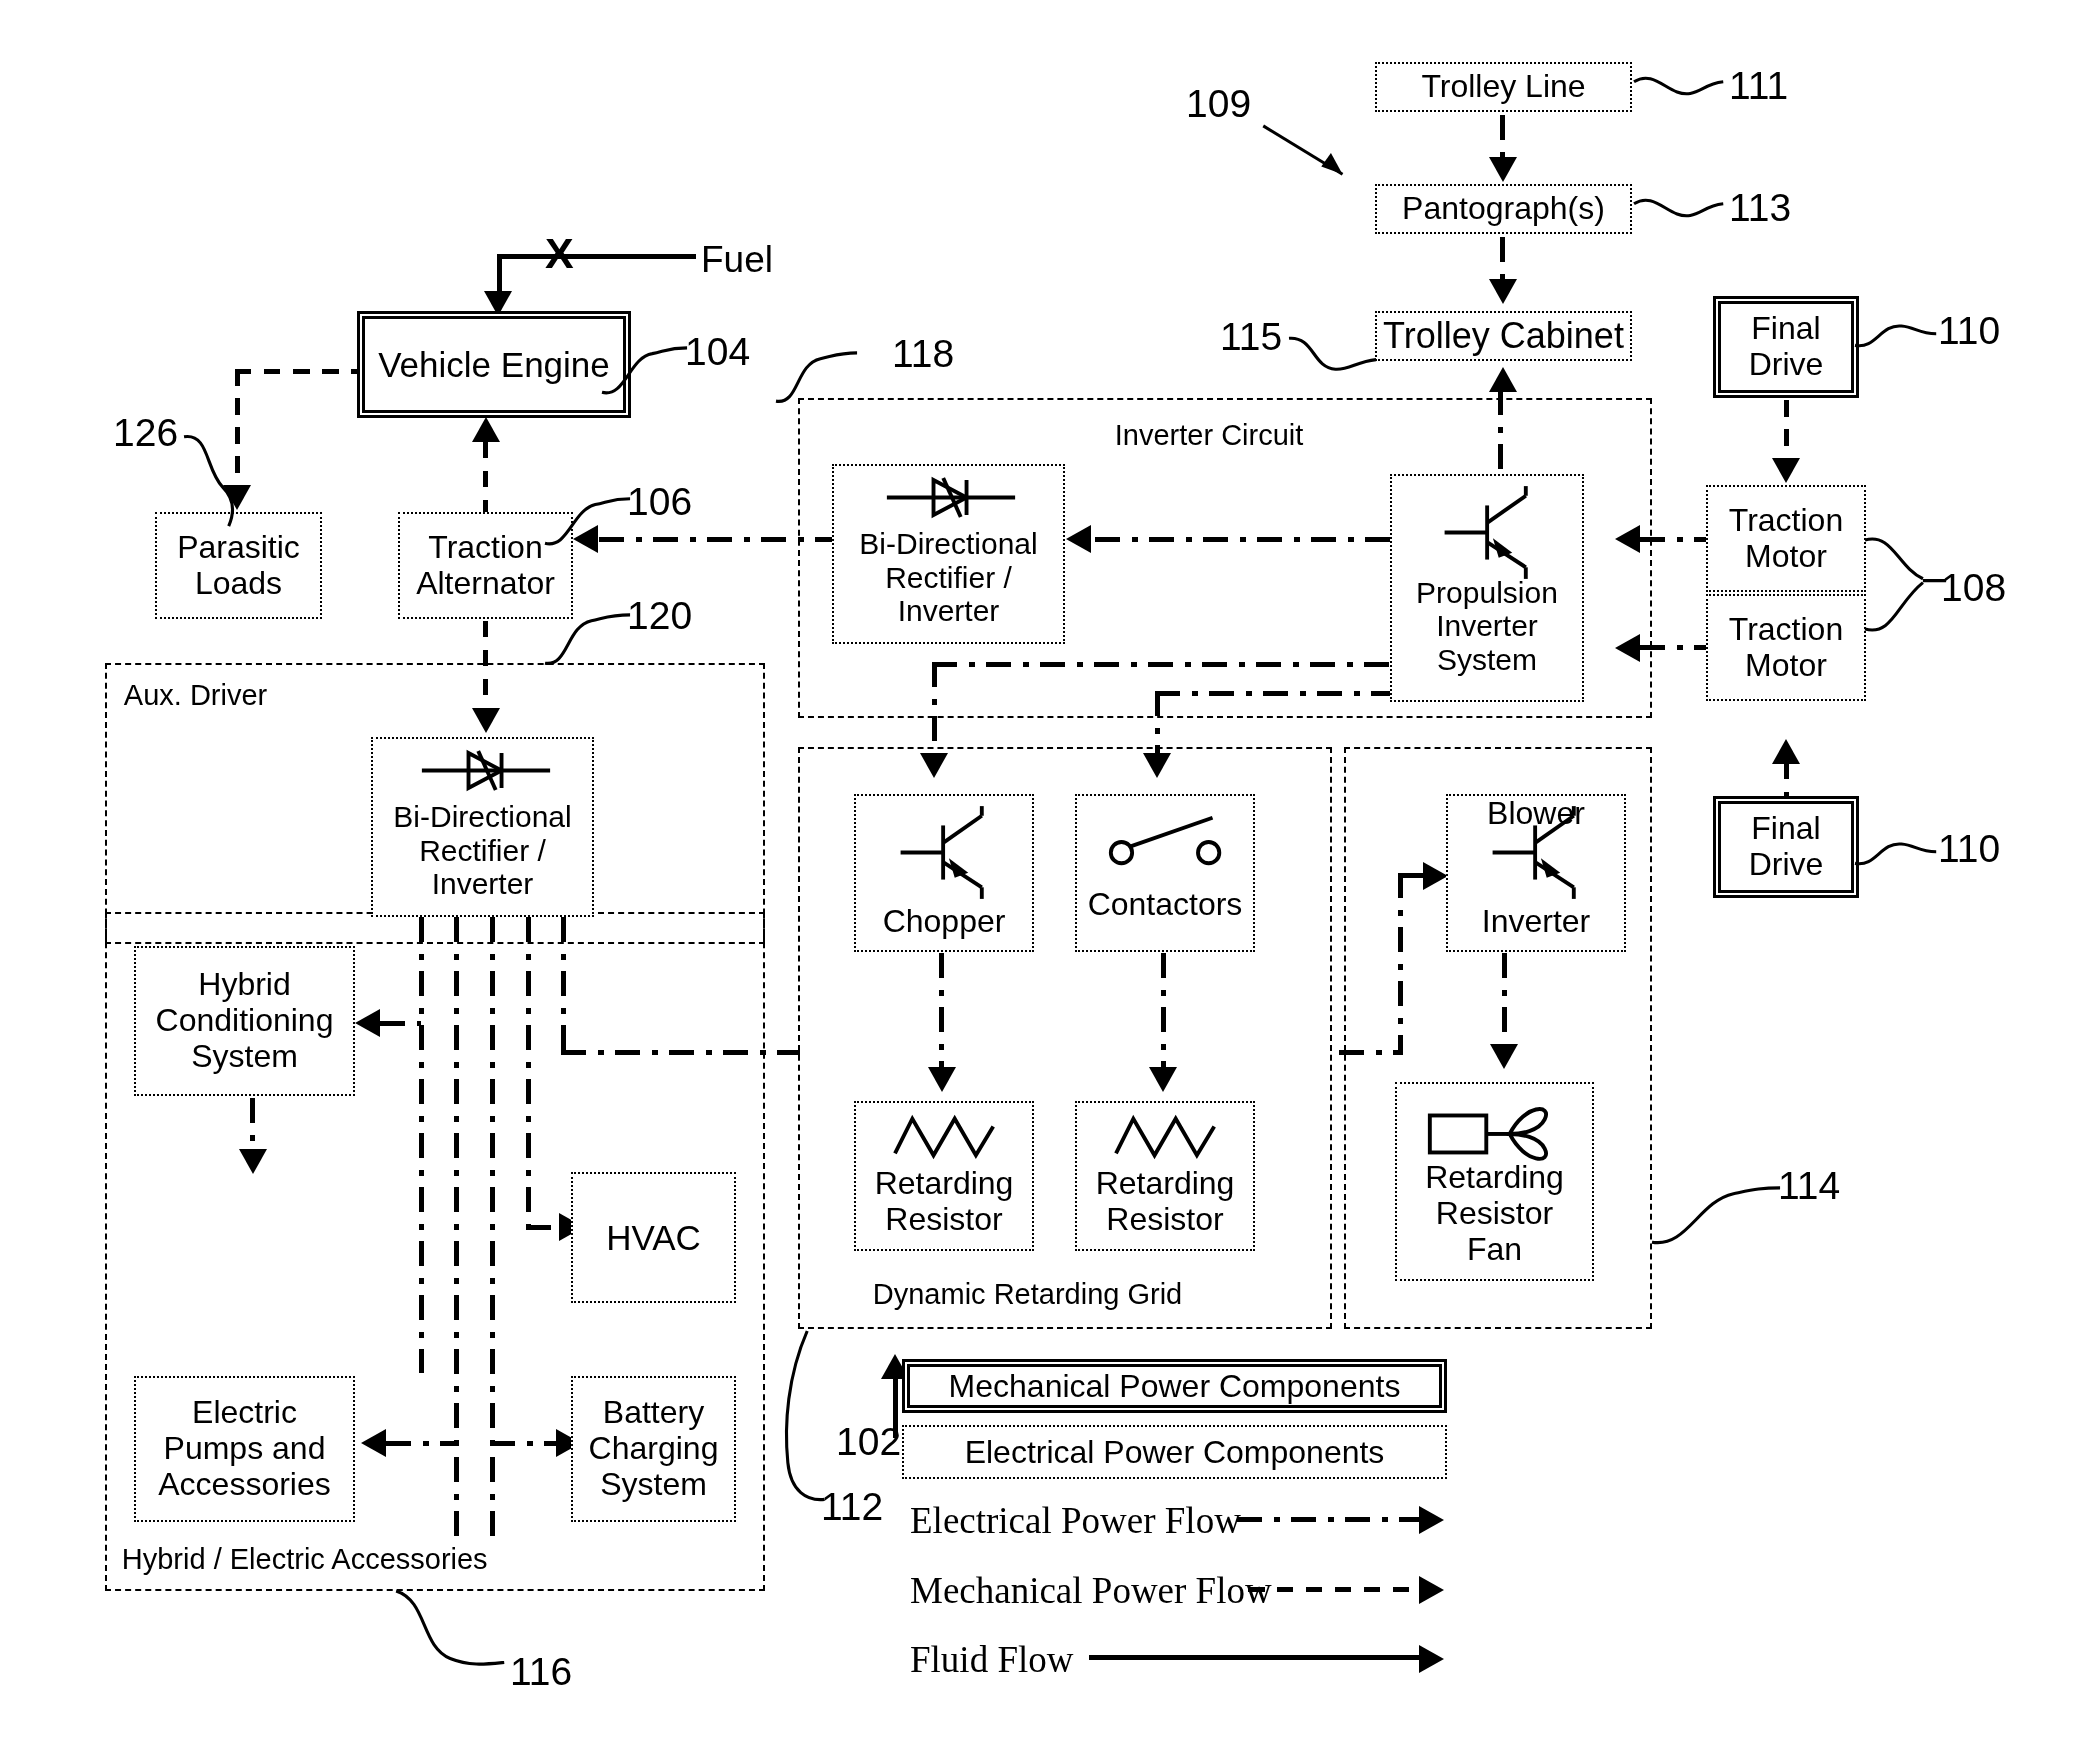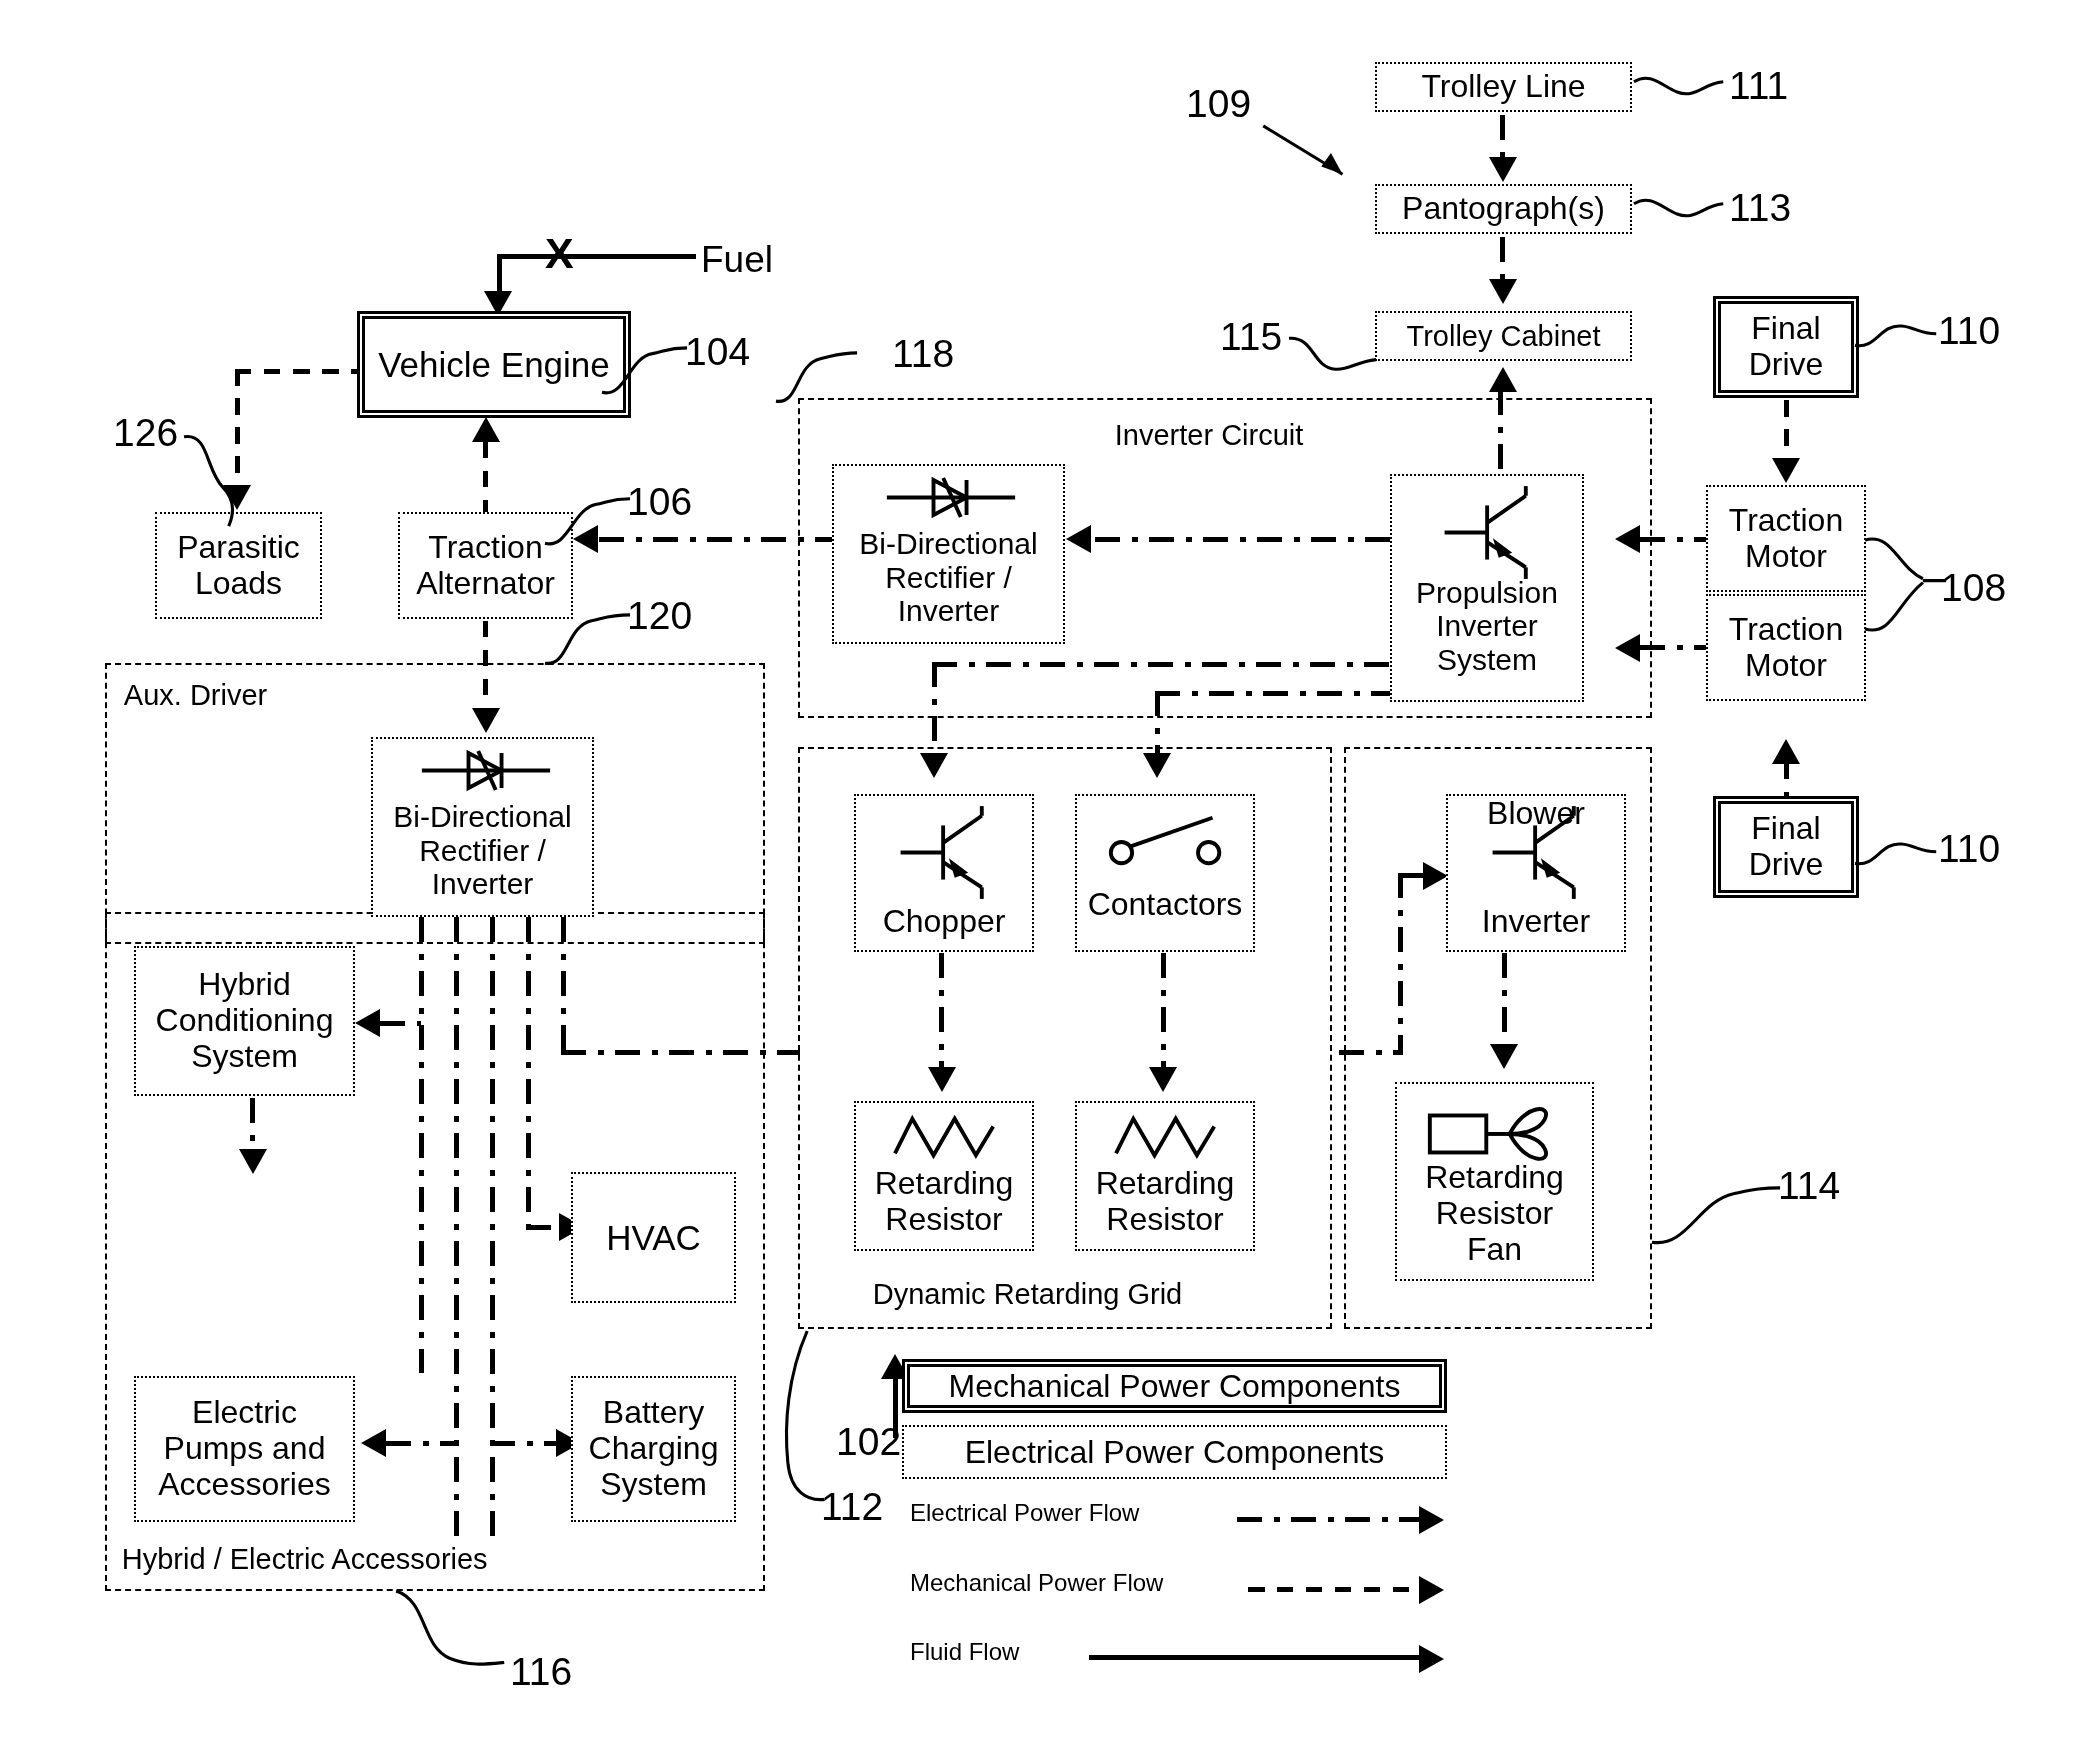--- a/index.html
+++ b/index.html
@@ -46,21 +46,21 @@
   svg.leader{position:absolute;overflow:visible;z-index:8;}
   svg.leader path{fill:none;stroke:#000;stroke-width:3.2;}
 
   
   .sym{display:block;}
   .sym path,.sym line,.sym polyline,.sym circle,.sym rect{fill:none;stroke:#000;stroke-width:4;}
 
   
   .legend-box{position:absolute;box-sizing:border-box;display:flex;align-items:center;
               justify-content:center;font-size:32px;background:#fff;z-index:7;}
-  .legend-row{position:absolute;font-size:24px;white-space:nowrap;z-index:7;}
+  .legend-row{position:absolute;font-size:37px;white-space:nowrap;z-index:7;font-family:Liberation Serif, serif;}
 </style>
 </head>
 <body>
 
 <div id="stage">
 
   <div class="region" style="left:798px;top:398px;width:854px;height:320px;"></div>
   <div class="region-label" style="left:1109px;top:419px;">Inverter Circuit</div>
 
   <div class="region" style="left:105px;top:663px;width:660px;height:281px;"></div>
@@ -85,21 +85,21 @@
   </div>
   <div class="e-v" style="left:1500px;top:115px;height:50px;"></div>
   <div class="ah ah-d" style="left:1489px;top:157px;"></div>
 
   <div class="box elec" style="left:1375px;top:184px;width:257px;height:50px;font-size:32px;">
     <span class="lbl">Pantograph(s)</span>
   </div>
   <div class="e-v" style="left:1500px;top:237px;height:50px;"></div>
   <div class="ah ah-d" style="left:1489px;top:279px;"></div>
 
-  <div class="box elec" style="left:1375px;top:311px;width:257px;height:50px;font-size:29px;">
+  <div class="box elec" style="left:1375px;top:311px;width:257px;height:50px;font-size:36px;">
     <span class="lbl">Trolley Cabinet</span>
   </div>
 
   <div class="ah ah-u" style="left:1489px;top:367px;"></div>
   <div class="e-v" style="left:1498px;top:390px;height:107px;"></div>
   <div class="e-h" style="left:1411px;top:493px;width:92px;"></div>
   <div class="e-v" style="left:1411px;top:493px;height:39px;"></div>
 
   <div class="box mech" style="left:1713px;top:296px;width:146px;height:102px;font-size:32px;">
     <span class="lbl">Final</span>

